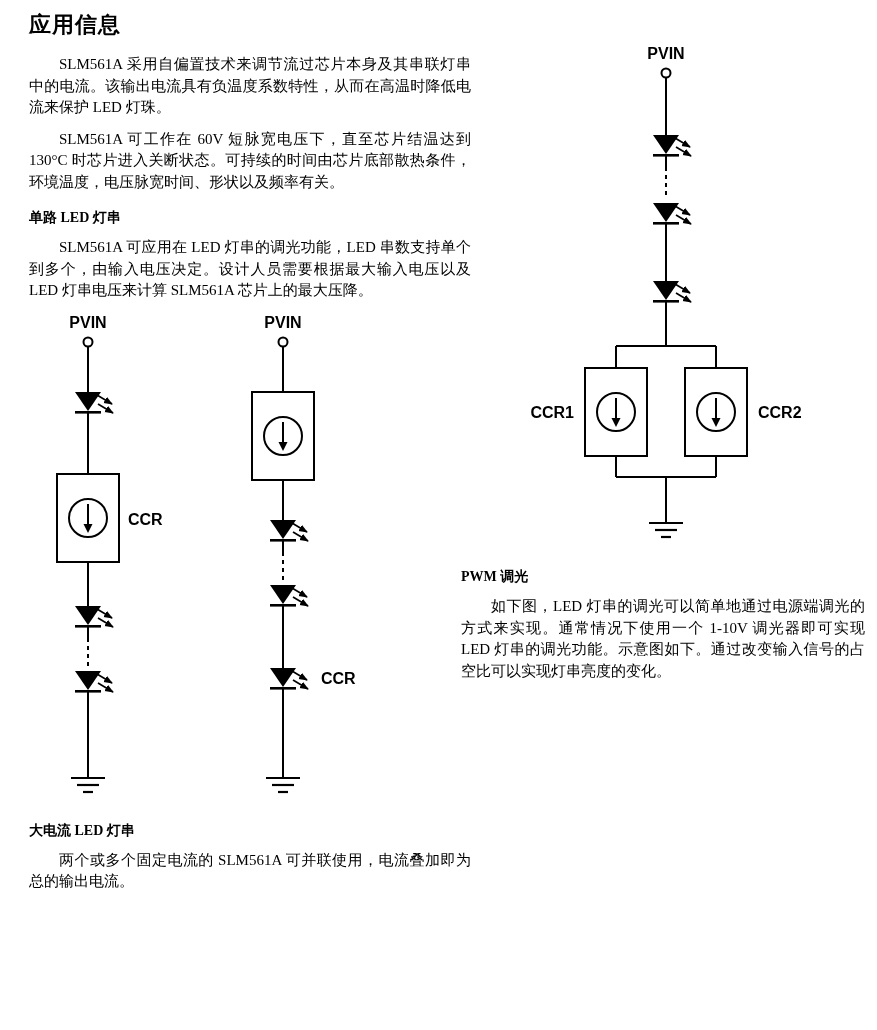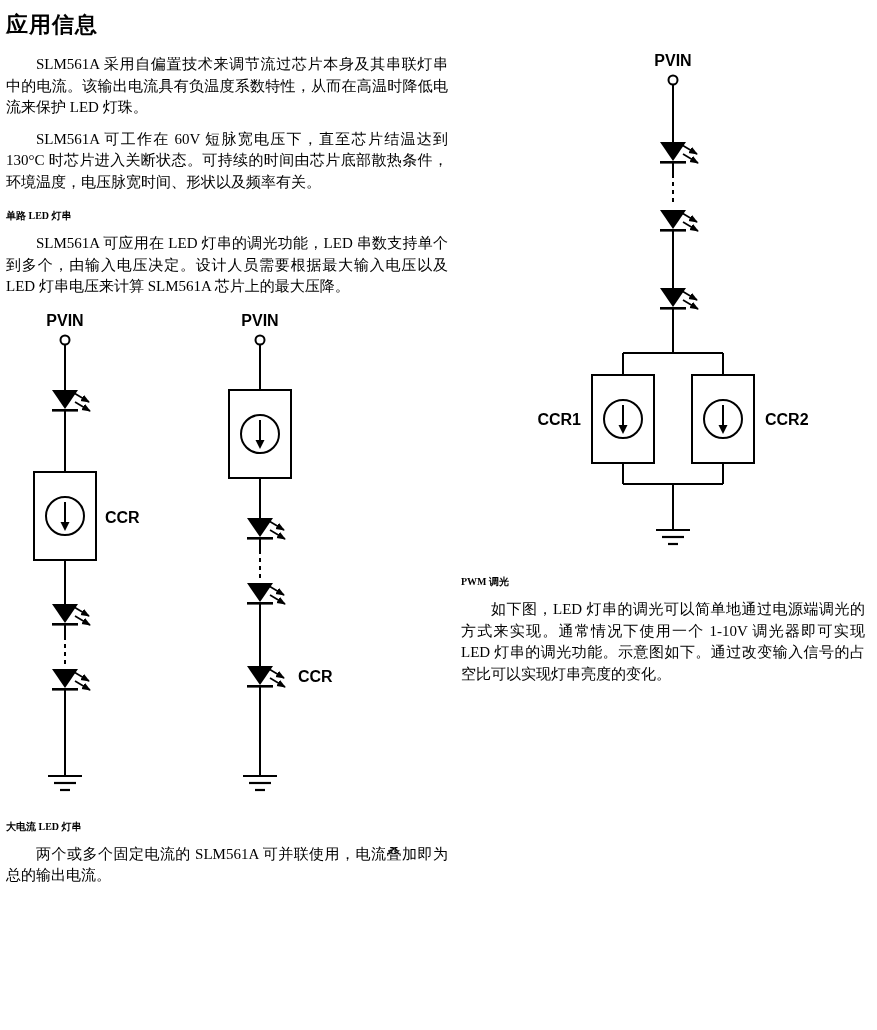--- a/index.html
+++ b/index.html
@@ -1,29 +1,29 @@
 <!DOCTYPE html>
 <html><head>
 <meta charset="utf-8">
 <style>
   html,body { margin:0; padding:0; }
   body {
     width:877px; height:1030px; background:#ffffff; color:#000;
     font-family:"Liberation Serif","DejaVu Serif",serif;
     position:relative; overflow:hidden;
   }
-  .col-left  { position:absolute; left:6px;  top:10px; width:442px; }
+  .col-left  { position:absolute; left:29px;  top:10px; width:442px; }
   .col-right { position:absolute; left:461px; top:38px; width:404px; }
   h1 { font-size:22px; font-weight:bold; margin:0 0 14px 0; letter-spacing:1px; }
-  h2 { font-size:10px; font-weight:bold; margin:16px 0 10px 0; }
+  h2 { font-size:14px; font-weight:bold; margin:16px 0 10px 0; }
   p.body-text {
     font-size:15px; line-height:21.5px; margin:8px 0 10px 0;
     text-align:justify; text-indent:2em;
   }
-  figure { margin:12px; }
+  figure { margin:5px; }
   figcaption { font-size:15px; text-align:center; margin:8px 0 2px 0; }
   .fig2-wrap { margin-left:4px; }
   .w  { stroke:#000; stroke-width:2; fill:none; }
   .wd { stroke:#000; stroke-width:2; stroke-dasharray:4 4; fill:none; }
   .svglbl {
     font-family:"Liberation Sans","DejaVu Sans",sans-serif;
     font-weight:bold; font-size:16px; fill:#000;
   }
 </style>
 </head>

